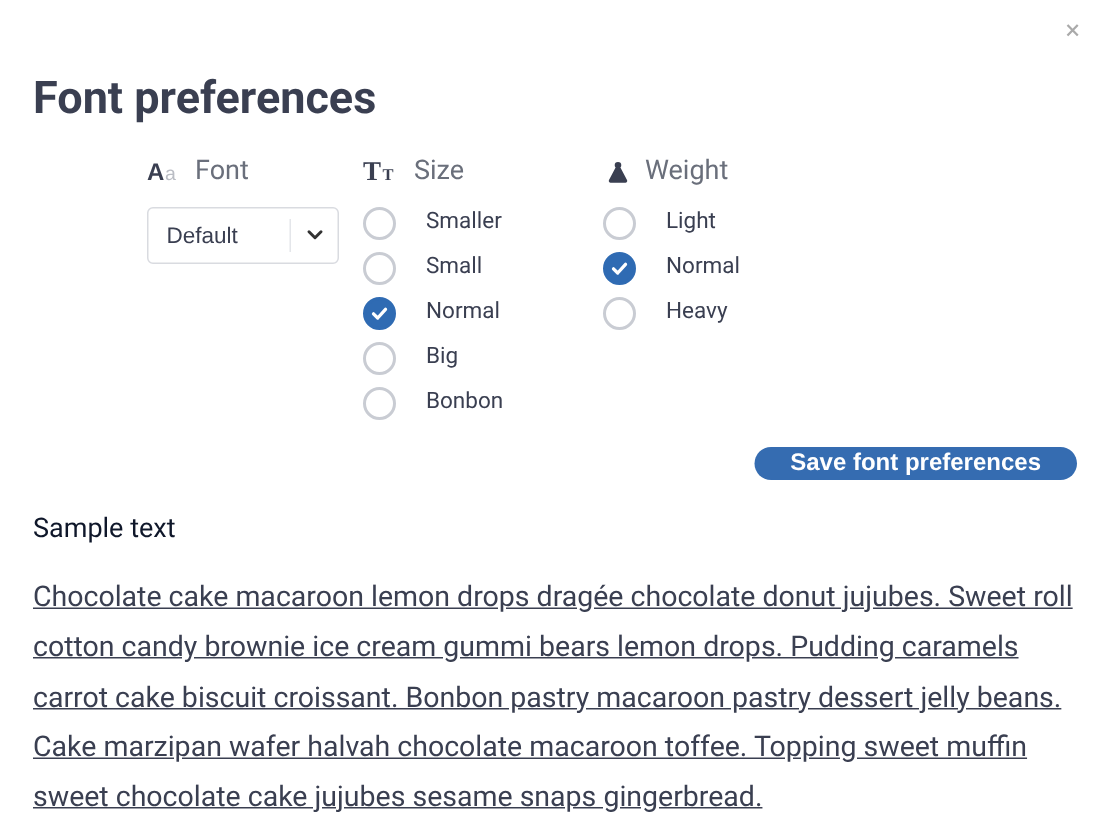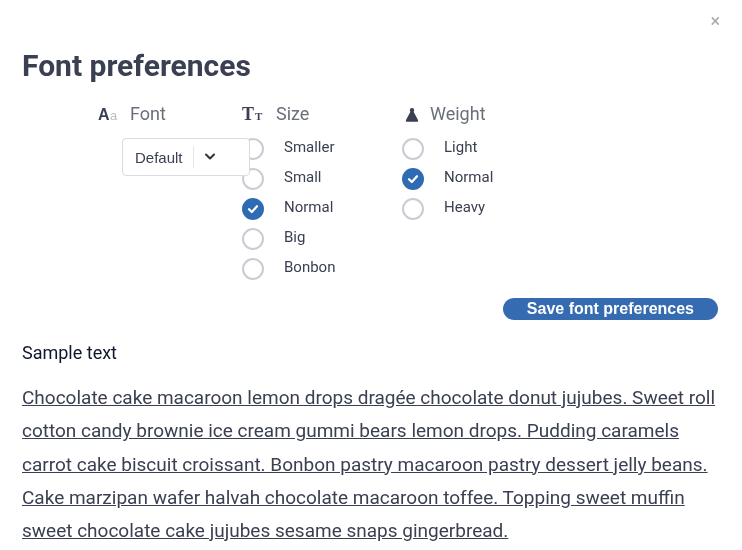--- a/index.html
+++ b/index.html
@@ -55,21 +55,20 @@
       height: 38px;
       padding: 6px 36px 6px 12px;
       border: 1px solid #d9dbe0;
       border-radius: 4px;
       background: #fff;
       font-size: 15px;
       color: #3a3f51;
       appearance: none;
       -webkit-appearance: none;
       cursor: pointer;
-      margin-left: 24px;
     }
     .select-wrap .chev {
       position: absolute;
       right: 10px;
       top: 50%;
       transform: translateY(-50%);
       pointer-events: none;
       color: #333;
     }
     .select-wrap .divider {

